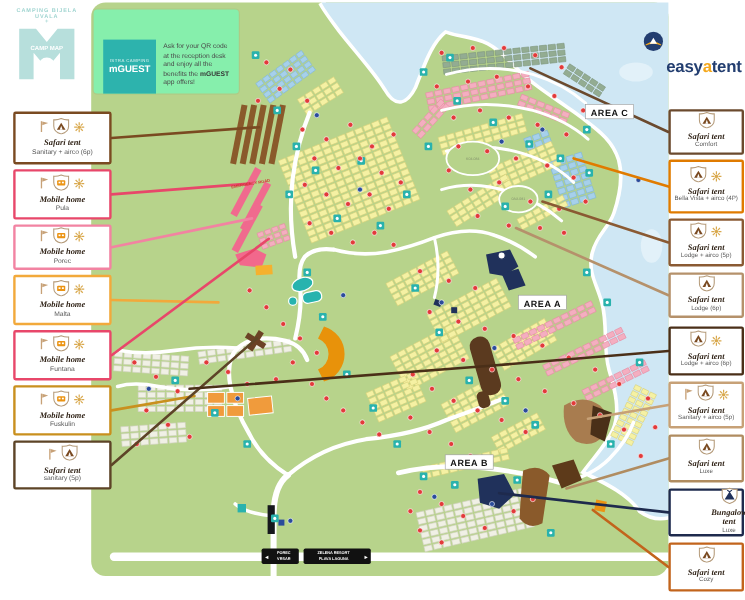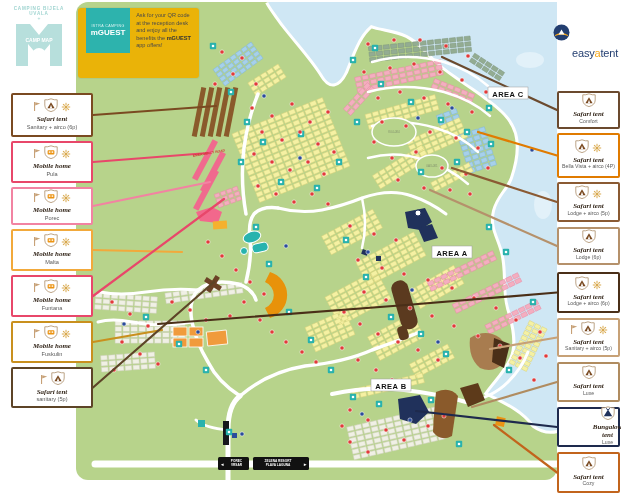--- a/index.html
+++ b/index.html
@@ -4,31 +4,31 @@
 <style>
   html,body{margin:0;padding:0;background:#fff;}
   #stage{position:relative;width:621px;height:500px;overflow:hidden;background:#fff;
          font-family:"Liberation Sans","DejaVu Sans",sans-serif;}
   #map-svg{position:absolute;left:0;top:0;}
   
   #brand{position:absolute;left:8px;top:6px;width:62px;height:76px;text-align:center;}
   #brand .t{font-size:4.6px;font-weight:bold;letter-spacing:.8px;color:#9fd4d0;}
   #brand .plus{font-size:5px;color:#9fd4d0;line-height:4px;}
   
-  #mguest{position:absolute;left:78px;top:8px;width:121px;height:70px;background:#eab308;border-radius:3px;
-          display:flex;align-items:flex-start;padding:0;box-shadow:0 0 0 1px rgba(0,0,0,.04);}
+  #mguest{position:absolute;left:78px;top:8px;width:121px;height:70px;background:#86efac;border-radius:3px;
+          display:flex;align-items:flex-end;padding:0;box-shadow:0 0 0 1px rgba(0,0,0,.04);}
   #mguest .sq{width:45px;height:45px;background:#2db3ad;margin-left:8px;color:#fff;display:flex;
               flex-direction:column;justify-content:center;text-align:center;}
   #mguest .sq .s1{font-size:3.6px;letter-spacing:.4px;opacity:.85;}
   #mguest .sq .s2{font-size:8px;font-weight:bold;}
   #mguest .txt{font-size:5.6px;line-height:1.35;color:#4a4a4a;padding:4px 4px 4px 6px;width:60px;}
   #mguest .txt b{color:#333;}
   
   #easyatent{position:absolute;right:3px;top:5px;display:flex;align-items:center;gap:2px;}
-  #easyatent .wordmark{font-size:11px;font-weight:normal;color:#233e70;letter-spacing:-.2px;margin-top:42px;}
+  #easyatent .wordmark{font-size:14px;font-weight:bold;color:#233e70;letter-spacing:-.2px;margin-top:42px;}
   #easyatent .wordmark .mid{color:#f5a81c;}
   
   .legend-box{position:absolute;background:#fff;border-radius:2px;display:flex;flex-direction:column;
               align-items:center;justify-content:center;text-align:center;padding:1px;box-sizing:border-box;}
   .legend-icons{display:flex;align-items:center;gap:3px;height:14px;}
   .legend-title{font-family:"Liberation Serif","DejaVu Serif",serif;font-style:italic;font-weight:bold;
                 font-size:7px;color:#33261a;margin-top:1px;}
   .legend-sub{font-size:5.6px;color:#5a5a5a;line-height:1.15;margin-top:.5px;}
 </style>
 </head>

